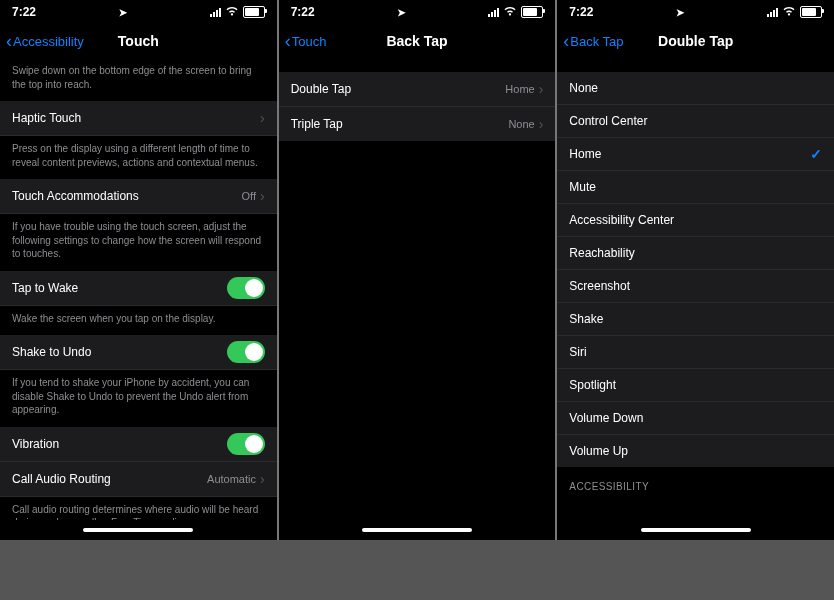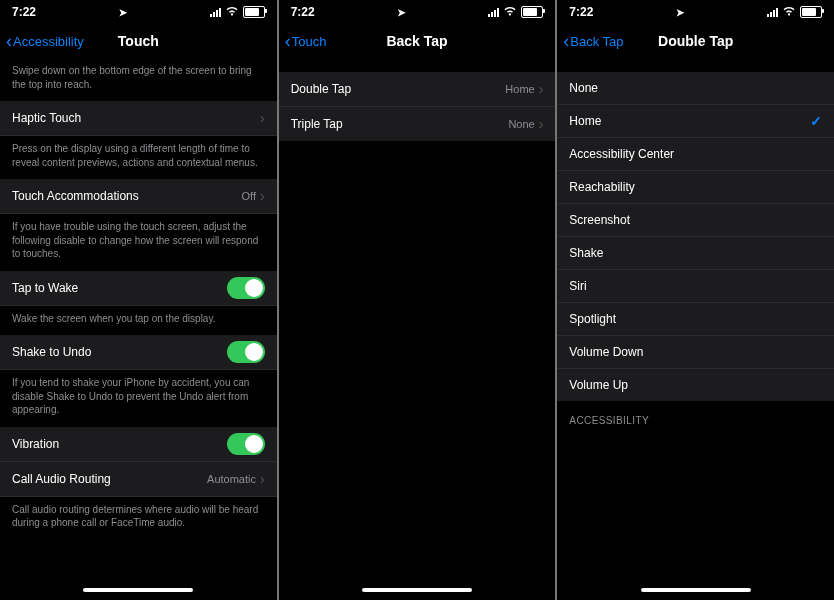--- a/index.html
+++ b/index.html
@@ -1,16 +1,16 @@
 <!DOCTYPE html>
 <html><head>
 <meta charset="utf-8">
 <style>
   html,body{margin:0;padding:0;background:#555;font-family:-apple-system,BlinkMacSystemFont,"Helvetica Neue",Arial,sans-serif;}
-  .stage{width:834px;height:600px;background:#777;display:flex;gap:2px;box-sizing:border-box;padding:0;}
+  .stage{width:834px;height:540px;background:#777;display:flex;gap:2px;box-sizing:border-box;padding:0;}
   .phone{flex:1;background:#000;display:flex;flex-direction:column;overflow:hidden;position:relative;}
   
   .status{height:24px;display:flex;align-items:center;justify-content:space-between;color:#fff;font-size:12px;font-weight:600;padding:0 12px;}
   .status .right{display:flex;align-items:center;gap:4px;}
   .sig{display:flex;align-items:flex-end;gap:1px;height:10px;}
   .sig span{width:2px;background:#fff;display:block;}
   .sig span:nth-child(1){height:3px;}
   .sig span:nth-child(2){height:5px;}
   .sig span:nth-child(3){height:7px;}
   .sig span:nth-child(4){height:9px;}
@@ -83,21 +83,21 @@
     </div>
     <div class="desc">Press on the display using a different length of time to reveal content previews, actions and contextual menus.</div>
 
     <div class="row">
       <span class="label">Touch Accommodations</span>
       <span class="value">
             <span>Off</span>
             <span class="chevr">›</span>
           </span>
     </div>
-    <div class="desc">If you have trouble using the touch screen, adjust the following disable to change how the screen will respond to touches.</div>
+    <div class="desc">If you have trouble using the touch screen, adjust the following settings to change how the screen will respond to touches.</div>
 
     <div class="row">
       <span class="label">Tap to Wake</span>
       <div class="toggle">
             <div class="knob"></div>
           </div>
     </div>
     <div class="desc">Wake the screen when you tap on the display.</div>
 
     <div class="row">
@@ -208,22 +208,28 @@
     </div>
     <span>Double Tap</span>
   </div>
   <div class="body">
     <div class="gap"></div>
     <div id="options-list">
           <div class="row option">
             <span class="label">None</span>
           </div>
           <div class="row option">
+            <span class="label">Control Center</span>
+          </div>
+          <div class="row option">
             <span class="label">Home</span>
             <span class="check">✓</span>
+          </div>
+          <div class="row option">
+            <span class="label">Mute</span>
           </div>
           <div class="row option">
             <span class="label">Accessibility Center</span>
           </div>
           <div class="row option">
             <span class="label">Reachability</span>
           </div>
           <div class="row option">
             <span class="label">Screenshot</span>
           </div>

